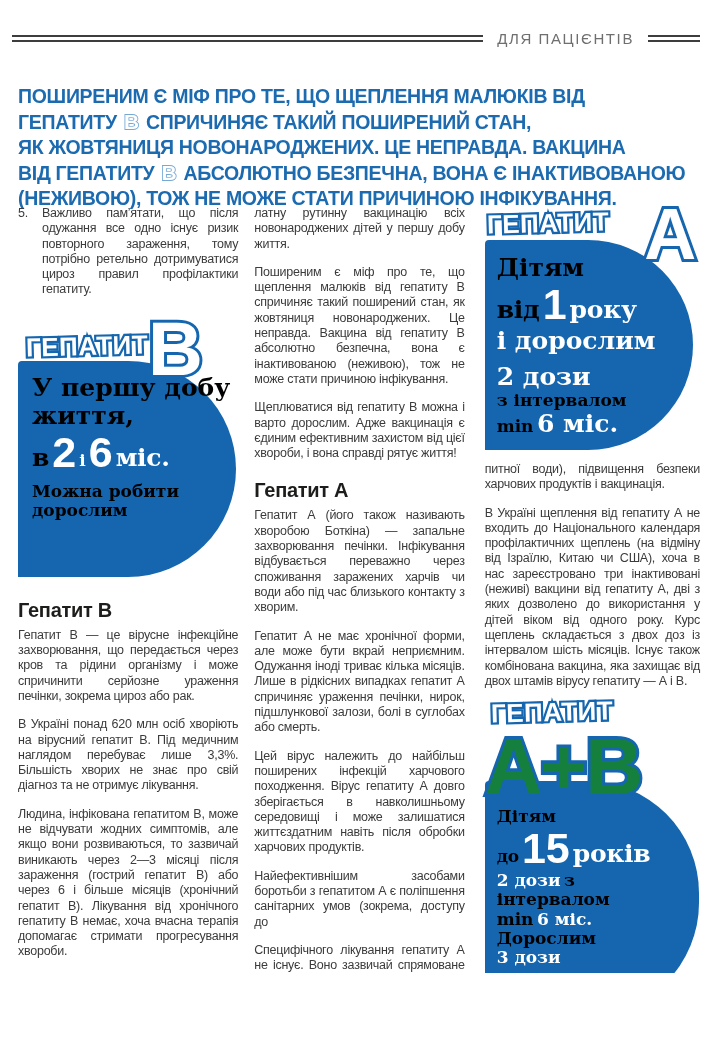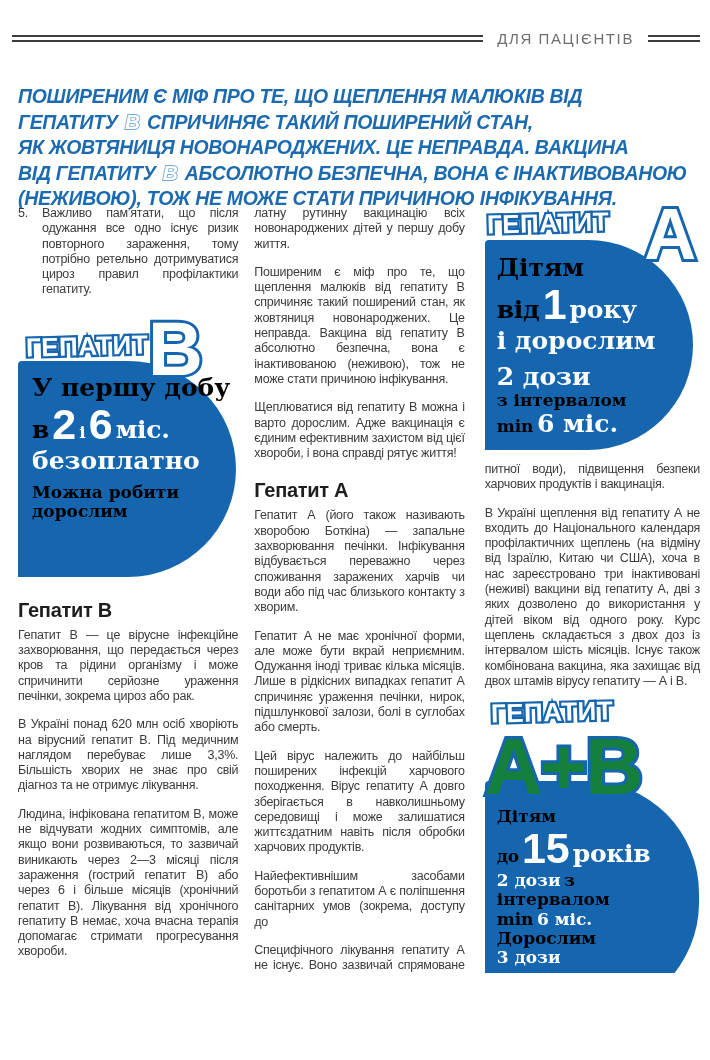--- a/index.html
+++ b/index.html
@@ -20,21 +20,20 @@
   .pageheader .rule-right{width:52px;}
   .header-label{
     color:#6f6f6f;font-size:15px;letter-spacing:1.6px;
     margin:0 14px;white-space:nowrap;font-weight:400;
   }
   
   .headline{
     position:absolute;top:84px;left:18px;right:12px;
     color:#1c6bb0;font-weight:bold;font-size:19.5px;line-height:25px;
     letter-spacing:-0.3px;
-    font-style:italic;
   }
   .outline-b{
     color:#ffffff;
     -webkit-text-stroke:1.8px #74a9d6;
     paint-order:stroke fill;
     font-size:21px;
     padding:0 2px;
   }
   
   .columns{
@@ -146,28 +145,28 @@
         <span class="num">5.</span>
         <p>Важливо памʼятати, що після одужання все одно існує ризик повторного зараження, тому потрібно ретельно дотримуватися цироз правил профілактики гепатиту.</p>
       </div>
 
       <div class="badge badge-b">
         <span class="badge-label">ГЕПАТИТ</span>
         <span class="badge-letter">В</span>
         <div class="blob">
           <div class="blob-inner">
             <span class="bl g bword t26">У першу добу</span>
+            <span class="bl g bword t26">життя,</span>
             <span class="numline">
               <span class="g bword t26">в</span>
               <span class="w bnum tnum">2</span>
               <span class="w bword t24">і</span>
               <span class="w bnum tnum">6</span>
               <span class="w bword t26">міс.</span>
             </span>
-            <span class="bl w bword t26">безоплатно</span>
             <span class="bl g bword t24 mt8">Можна робити</span>
             <span class="bl g bword t24">дорослим</span>
           </div>
         </div>
       </div>
 
       <h2>Гепатит В</h2>
       <p>Гепатит В — це вірусне інфекційне захворювання, що передається через кров та рідини організму і може спричинити серйозне ураження печінки, зокрема цироз або рак.</p>
       <p>В Україні понад 620 млн осіб хворіють на вірусний гепатит В. Під медичним наглядом перебуває лише 3,3%. Більшість хворих не знає про свій діагноз та не отримує лікування.</p>
       <p>Людина, інфікована гепатитом В, може не відчувати жодних симптомів, але якщо вони розвиваються, то зазвичай виникають через 2—3 місяці після зараження (гострий гепатит В) або через 6 і більше місяців (хронічний гепатит В). Лікування від хронічного гепатиту В немає, хоча вчасна терапія допомагає стримати прогресування хвороби.</p>

